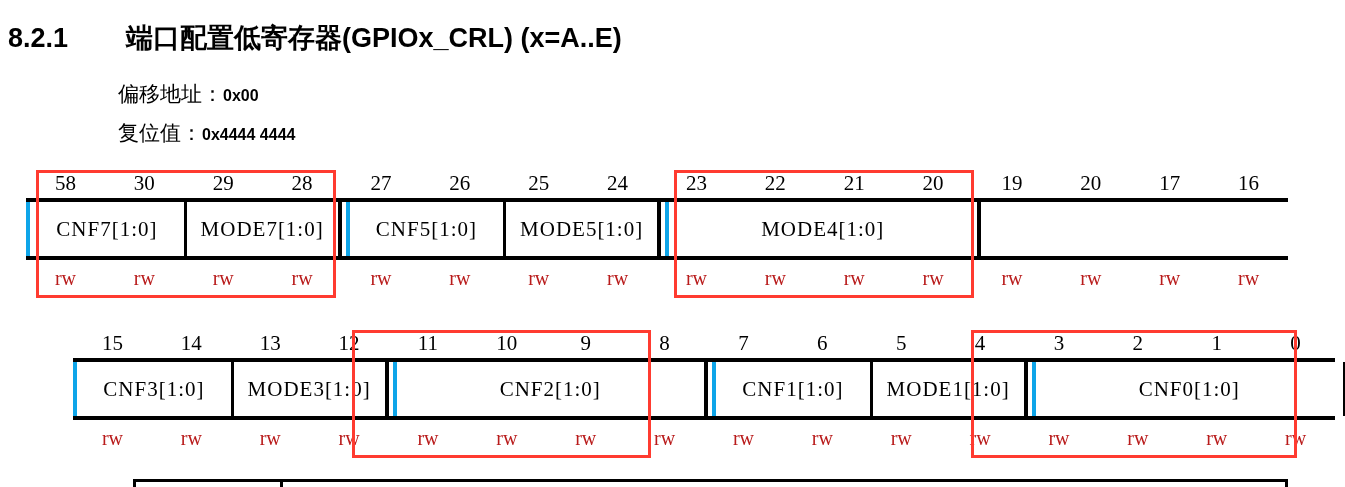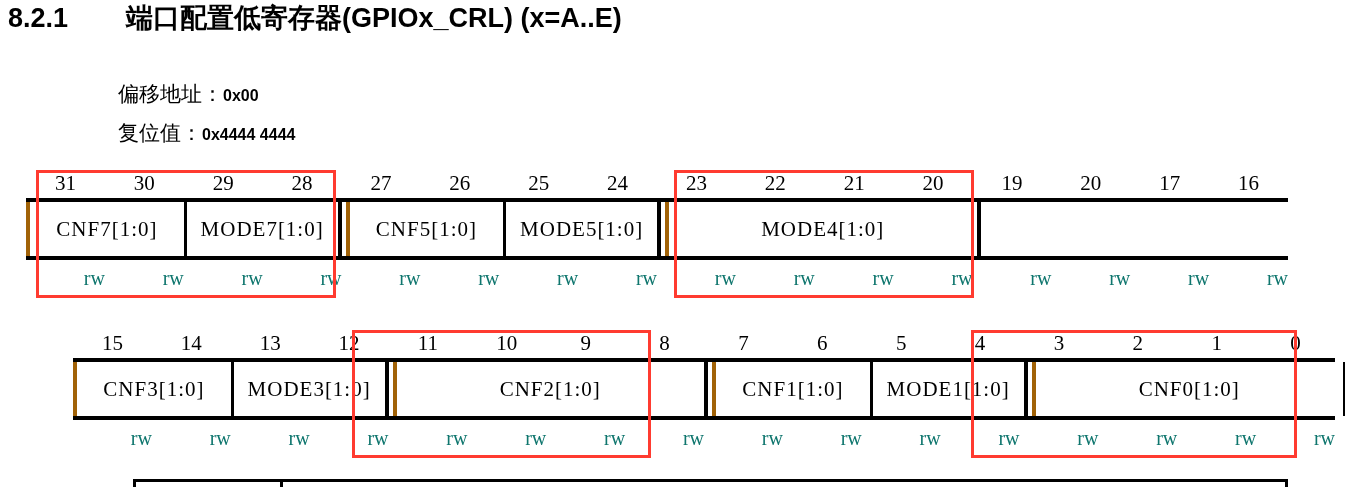--- a/index.html
+++ b/index.html
@@ -6,21 +6,21 @@
   body{
     width:1345px;height:487px;
     background:#ffffff;
     font-family:"Liberation Serif",serif;
     overflow:hidden;
     position:relative;
   }
 
   
   #heading{
-    position:absolute;left:8px;top:0;
+    position:absolute;left:8px;top:20px;
     font-family:"Liberation Sans",sans-serif;
     font-weight:bold;
     font-size:27px;
     color:#000;
     white-space:nowrap;
     letter-spacing:0px;
   }
   #heading .num{display:inline-block;width:118px;}
 
   
@@ -57,21 +57,21 @@
     display:flex;
     height:62px;
     border-top:4px solid #000;
     border-bottom:4px solid #000;
     box-sizing:border-box;
   }
   .grp{
     flex:0 0 25%;
     display:flex;
     box-sizing:border-box;
-    border-left:4px solid #a16207;
+    border-left:4px solid #0ea5e9;
     border-right:4px solid #000;
     margin-right:4px;
   }
   .grp:last-child{margin-right:0;}
   .cell{
     flex:1 1 50%;
     display:flex;align-items:center;justify-content:center;
     box-sizing:border-box;
     font-family:"Liberation Serif",serif;
     font-size:21px;
@@ -80,24 +80,24 @@
     white-space:nowrap;
   }
   .cell + .cell{border-left:3px solid #000;}
 
   .rw-row{
     display:flex;height:30px;
     margin-top:3px;
   }
   .rw{
     flex:1 1 0;
-    text-align:right;
+    text-align:center;
     font-size:20px;
     line-height:30px;
-    color:#0f766e;
+    color:#b91c1c;
     font-family:"Liberation Serif",serif;
   }
 
   
   .hl{
     position:absolute;
     border:3px solid #ff3b30;
     box-sizing:border-box;
     pointer-events:none;
     background:transparent;
@@ -126,21 +126,21 @@
 
 <div class="meta" id="meta-offset">
   <span>偏移地址：</span><span class="mono">0x00</span>
 </div>
 <div class="meta" id="meta-reset">
   <span>复位值：</span><span class="mono">0x4444 4444</span>
 </div>
 
 <div class="reg-block" id="reg-block-hi">
   <div class="bit-row" id="bits-hi">
-      <div class="bit-num">31</div>
+      <div class="bit-num">58</div>
       <div class="bit-num">30</div>
       <div class="bit-num">29</div>
       <div class="bit-num">28</div>
       <div class="bit-num">27</div>
       <div class="bit-num">26</div>
       <div class="bit-num">25</div>
       <div class="bit-num">24</div>
       <div class="bit-num">23</div>
       <div class="bit-num">22</div>
       <div class="bit-num">21</div>

